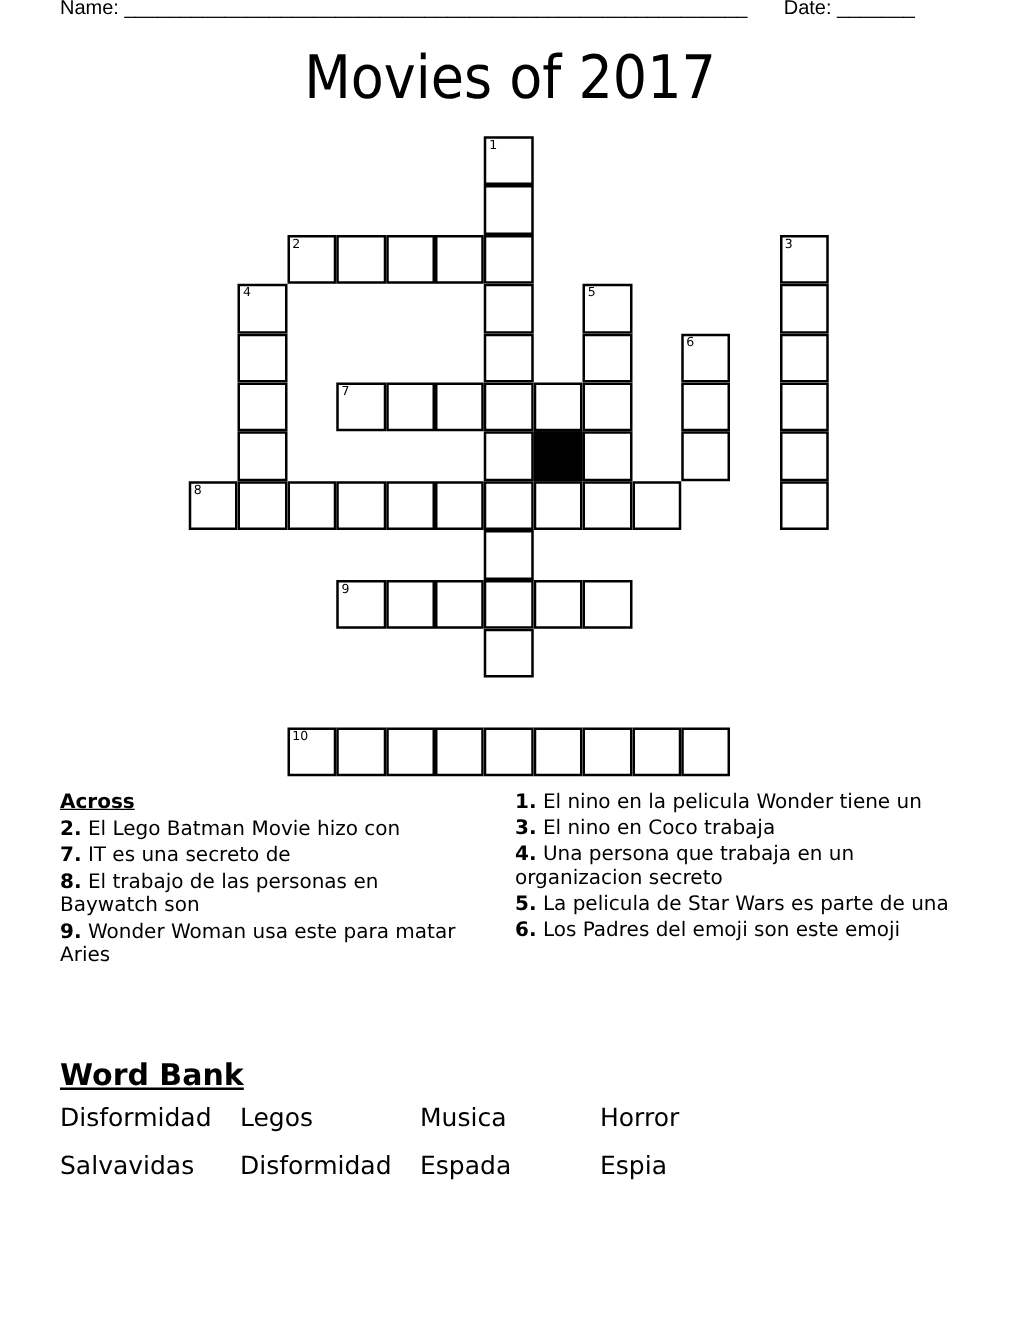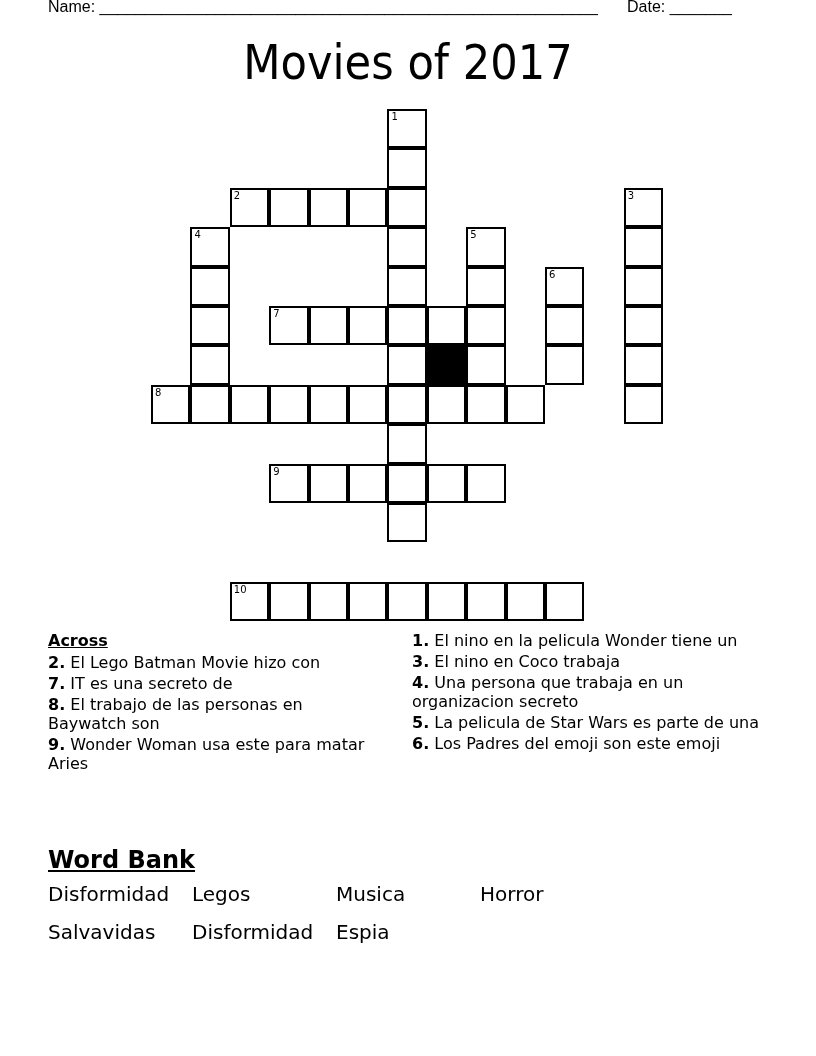--- a/index.html
+++ b/index.html
@@ -130,15 +130,16 @@
 <div class="wb">
   <div class="wb-row">
     <span class="wb-item">Disformidad</span>
     <span class="wb-item">Legos</span>
     <span class="wb-item">Musica</span>
     <span class="wb-item">Horror</span>
   </div>
   <div class="wb-row">
     <span class="wb-item">Salvavidas</span>
     <span class="wb-item">Disformidad</span>
+    <span class="wb-item">Espada</span>
     <span class="wb-item">Espia</span>
   </div>
 </div>
 
 </body></html>

